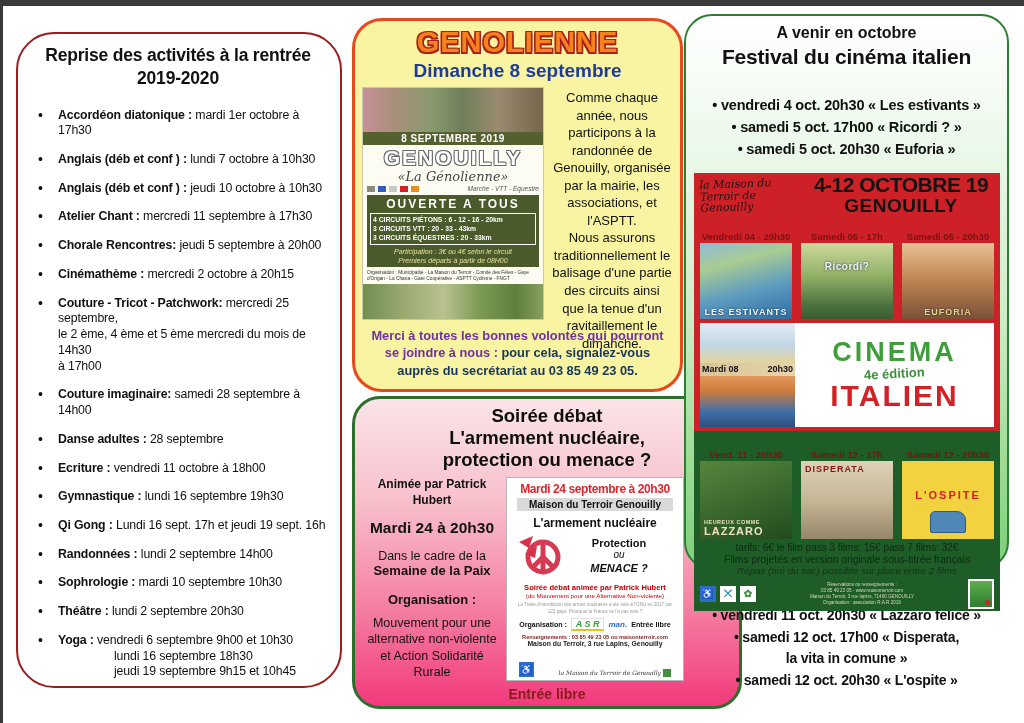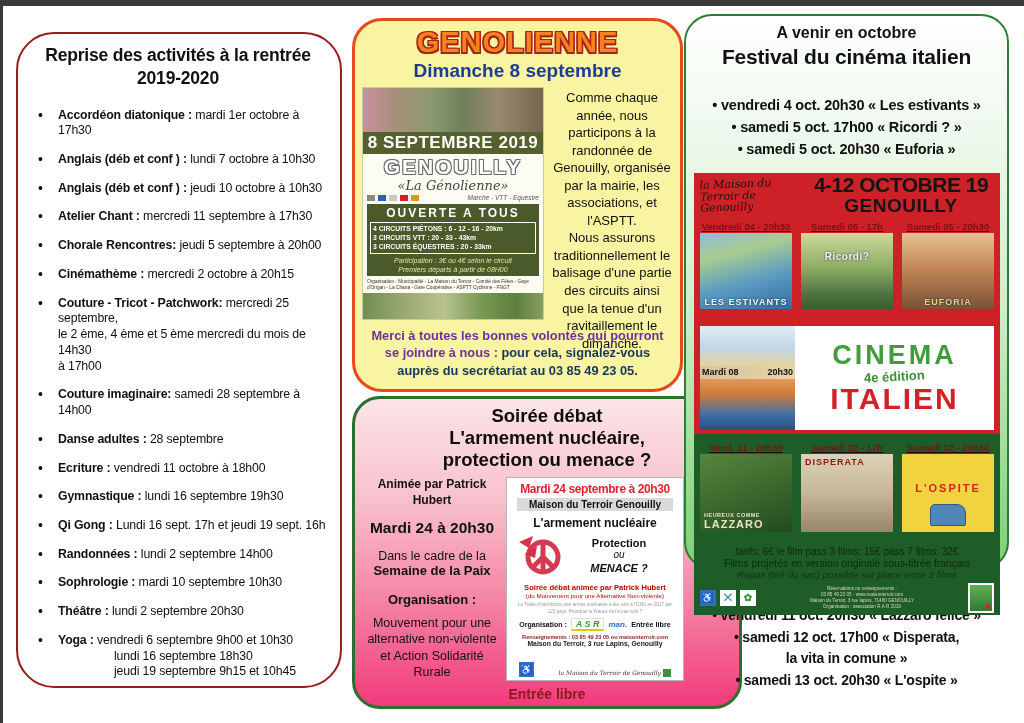--- a/index.html
+++ b/index.html
@@ -29,21 +29,21 @@
     background:#f8f4a1;border:3px solid #e8481c;border-radius:30px;padding:5px 7px;
   }
   .gen-title{
     text-align:center;font-size:29px;font-weight:800;letter-spacing:1px;color:#f5821f;
     text-shadow:1.5px 1.5px 0 #a8231a,-1.5px -1.5px 0 #a8231a,1.5px -1.5px 0 #a8231a,-1.5px 1.5px 0 #a8231a;
   }
   .gen-subtitle{text-align:center;font-size:19px;font-weight:bold;color:#1e3c96;margin-top:1px;}
   .gen-body{display:flex;gap:7px;margin-top:5px;height:233px;}
   .gen-poster{width:182px;background:#fcfcf2;border:1px solid #c8c8b0;box-sizing:border-box;display:flex;flex-direction:column;overflow:hidden;}
   .ph-top{height:44px;background:linear-gradient(90deg,#c98f9a 0%,#a88f7a 18%,#8a9a6f 38%,#6f7f5a 55%,#9a8a6f 75%,#74654c 100%);}
-  .gp-dateband{background:#55602f;color:#fff;font-weight:bold;font-size:17px;text-align:center;padding:1px 0;letter-spacing:0.5px;}
+  .gp-dateband{background:#55602f;color:#fff;font-weight:bold;font-size:10px;text-align:center;padding:1px 0;letter-spacing:0.5px;}
   .gp-name{
     text-align:center;font-size:21px;font-weight:800;letter-spacing:2px;color:#fff;
     text-shadow:1px 1px 0 #6a6a6a,-1px -1px 0 #6a6a6a,1px -1px 0 #6a6a6a,-1px 1px 0 #6a6a6a;margin-top:1px;
   }
   .gp-script{font-family:"DejaVu Serif",serif;font-style:italic;font-size:13px;color:#444;text-align:center;line-height:1;}
   .gp-logorow{display:flex;align-items:center;gap:3px;padding:2px 4px;}
   .gp-chip{width:8px;height:6px;display:inline-block;}
   .gp-tagline{font-size:6.5px;font-style:italic;color:#555;margin-left:auto;}
   .gp-box{background:#4a5a2a;margin:1px 4px;padding:2px 3px;}
   .gp-ouverte{color:#fff;font-weight:bold;font-size:12px;text-align:center;letter-spacing:2px;}
@@ -113,50 +113,50 @@
   .fest-bullet.no-bullet::before{content:"";}
   .fest-bullets-bottom{margin-top:10px;}
   .fest-bullets-bottom .fest-bullet{font-size:14px;line-height:1.55;}
 
   .cp{width:306px;height:400px;margin:13px auto 0;background:#ce2127;position:relative;box-sizing:border-box;padding:3px 6px;text-align:left;}
   .cp-header{display:flex;align-items:center;gap:4px;height:38px;}
   .cp-script{width:104px;font-family:"DejaVu Serif",serif;font-style:italic;font-size:11px;line-height:1.05;color:#141414;transform:rotate(-2deg);}
   .cp-datecol{flex:1;text-align:center;color:#141414;font-weight:bold;line-height:1.05;}
   .cp-date{font-size:21px;letter-spacing:-0.5px;}
   .cp-city{font-size:19px;letter-spacing:0.5px;}
-  .cp-row{display:grid;grid-template-columns:repeat(3,1fr);gap:9px;margin-top:6px;text-decoration:underline;}
+  .cp-row{display:grid;grid-template-columns:repeat(3,1fr);gap:9px;margin-top:16px;}
   .mlabel{color:#7a1212;font-weight:bold;font-size:9.5px;text-align:center;height:13px;line-height:13px;white-space:nowrap;overflow:hidden;}
   .mimg{height:76px;position:relative;overflow:hidden;}
   .mtitle{position:absolute;left:0;right:0;bottom:2px;text-align:center;color:#f2f6ff;font-weight:bold;font-size:9px;letter-spacing:1px;text-shadow:0 0 2px #123;}
   .movie1{background:linear-gradient(165deg,#8fbbd8 0%,#a9cc92 28%,#5d9bc0 62%,#2e6da4 100%);}
   .movie2{background:linear-gradient(180deg,#cdd99c 0%,#8fae65 45%,#4f7440 80%,#3a5c30 100%);padding-left:40px;}
   .movie2 .mtitle{top:18px;bottom:auto;font-size:10px;letter-spacing:0.5px;}
   .movie3{background:linear-gradient(180deg,#e7c094 0%,#c08553 48%,#7a5138 100%);}
   .movie3 .mtitle{color:#e8d28a;}
-  .cp-mid{display:grid;grid-template-columns:95px 1fr;gap:0;margin-top:17px;height:104px;}
+  .cp-mid{display:grid;grid-template-columns:95px 1fr;gap:0;margin-top:4px;height:104px;}
   .cp-midleft{display:flex;flex-direction:column;}
   .chiara{height:40px;background:linear-gradient(180deg,#e3edf4 0%,#c2d6e5 55%,#e3d49c 100%);}
   .cp-midlabel{display:flex;justify-content:space-between;background:linear-gradient(90deg,#d8c49c,#e8d4a8);color:#111;font-weight:bold;font-size:9px;padding:0 2px;height:13px;line-height:13px;}
   .troppa{flex:1;background:linear-gradient(180deg,#e2995c 0%,#cd7b3c 30%,#3f6fa8 70%,#29507f 100%);}
   .cp-center{background:#fff;display:flex;flex-direction:column;align-items:center;justify-content:center;line-height:1;}
   .cp-cinema{color:#3f9e3b;font-weight:800;font-size:27px;letter-spacing:3px;}
   .cp-edition{color:#3f8f3b;font-weight:bold;font-size:13px;transform:rotate(-3deg);margin:1px 0;}
   .cp-italien{color:#d42127;font-weight:800;font-size:30px;letter-spacing:2px;}
   .cp-bottom{background:#1e5c28;margin:4px -6px 0;padding:1px 6px 2px;}
   .cp-bottom .mlabel{color:#6b1a10;}
   .mimg2{height:78px;position:relative;overflow:hidden;}
   .lazzaro{background:linear-gradient(160deg,#57853f 0%,#3c6b2e 48%,#234a1e 100%);}
   .laz-t1{position:absolute;left:4px;bottom:14px;color:#e8e3c0;font-weight:bold;font-size:5.5px;letter-spacing:0.5px;}
   .laz-t2{position:absolute;left:4px;bottom:2px;color:#e8e3c0;font-weight:bold;font-size:11px;letter-spacing:1px;}
   .disperata{background:linear-gradient(180deg,#ddd2b8 0%,#c6b796 50%,#978669 100%);}
   .disp-t{position:absolute;left:4px;top:3px;color:#8b1616;font-weight:bold;font-size:9px;letter-spacing:1px;}
   .ospite{background:#f2d23f;}
   .osp-t{position:absolute;left:0;right:0;top:28px;text-align:center;color:#d42127;font-weight:bold;font-size:11px;letter-spacing:2px;}
   .osp-van{position:absolute;left:50%;transform:translateX(-50%);bottom:6px;width:34px;height:20px;background:#4f87b8;border-radius:5px 9px 2px 2px;border:1px solid #2c5a80;}
-  .cp-tarifs{color:#0e2a12;font-size:10px;text-align:center;margin-top:14px;white-space:nowrap;}
+  .cp-tarifs{color:#0e2a12;font-size:10px;text-align:center;margin-top:3px;white-space:nowrap;}
   .cp-vo{color:#0e2a12;font-size:10.3px;text-align:center;margin-top:1px;}
   .cp-repas{color:#14321a;font-size:9.8px;font-style:italic;text-align:center;}
   .cp-logos{display:flex;align-items:center;gap:4px;margin-top:3px;}
   .cp-ico{width:16px;height:16px;background:#fff;text-align:center;font-size:10px;line-height:16px;flex:0 0 auto;}
   .cp-ico.blue{background:#2f6fc0;color:#fff;}
   .cp-ico.teal{color:#2f8fb0;font-weight:bold;}
   .cp-ico.flower{color:#3f8f3f;font-weight:bold;}
   .cp-resa{flex:1;color:#d8d8c0;font-size:4.6px;line-height:1.35;text-align:center;}
   .cp-greenlogo{width:26px;height:30px;background:linear-gradient(180deg,#5fae4f,#2e7d32);border:2px solid #fff;box-sizing:border-box;position:relative;flex:0 0 auto;}
   .cp-greenlogo::after{content:"";position:absolute;right:2px;bottom:2px;width:5px;height:5px;background:#d42127;border-radius:50%;}
@@ -388,15 +388,15 @@
         <span class="cp-greenlogo"></span>
       </div>
     </div>
   </div>
 
   <div class="fest-bullets-bottom">
     <div class="fest-bullet">mardi 8 oct. 20h30 « Troppa grazia »</div>
     <div class="fest-bullet">vendredi 11 oct. 20h30 « Lazzaro felice »</div>
     <div class="fest-bullet">samedi 12 oct. 17h00 « Disperata,</div>
     <div class="fest-bullet no-bullet">la vita in comune »</div>
-    <div class="fest-bullet">samedi 13 oct. 20h30 « L'ospite »</div>
+    <div class="fest-bullet">samedi 12 oct. 20h30 « L'ospite »</div>
   </div>
 </div>
 
 </body></html>

